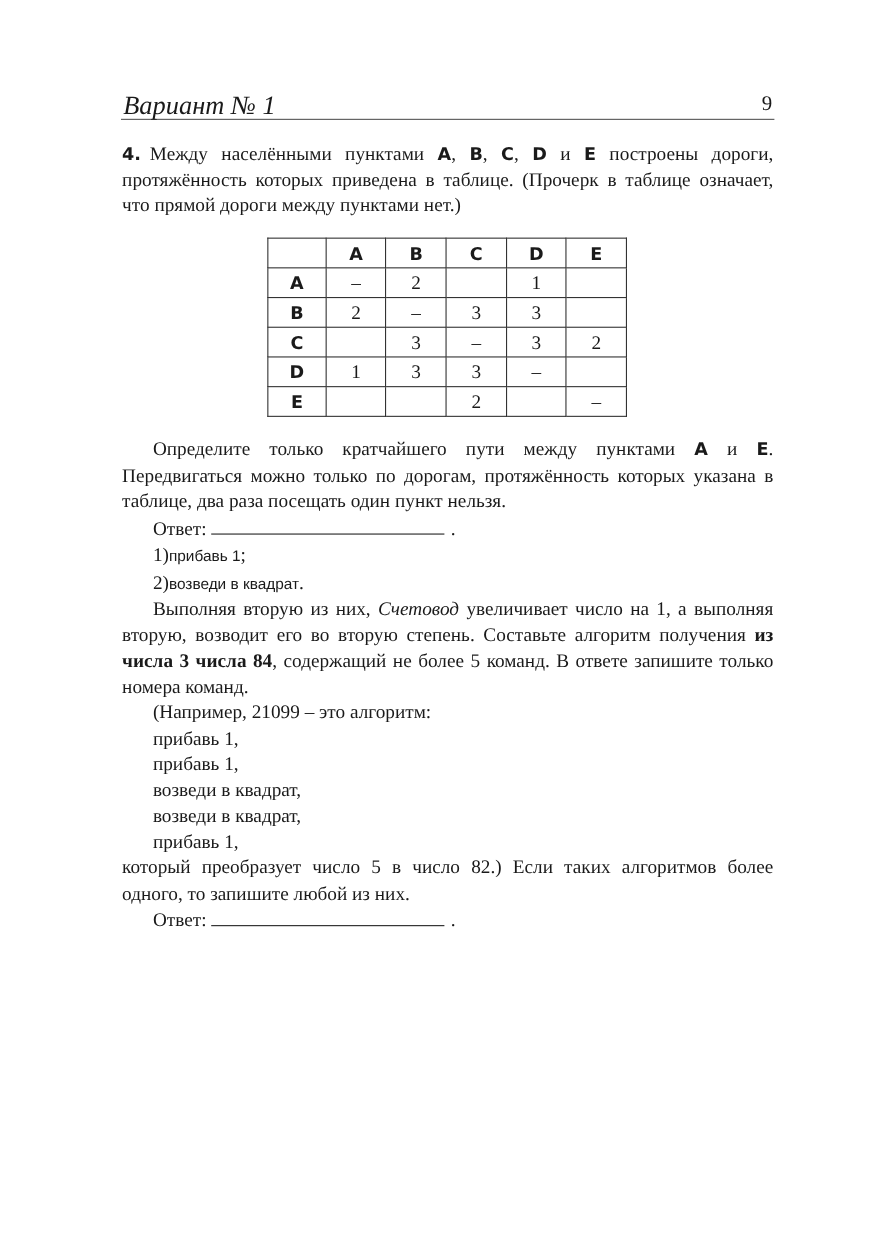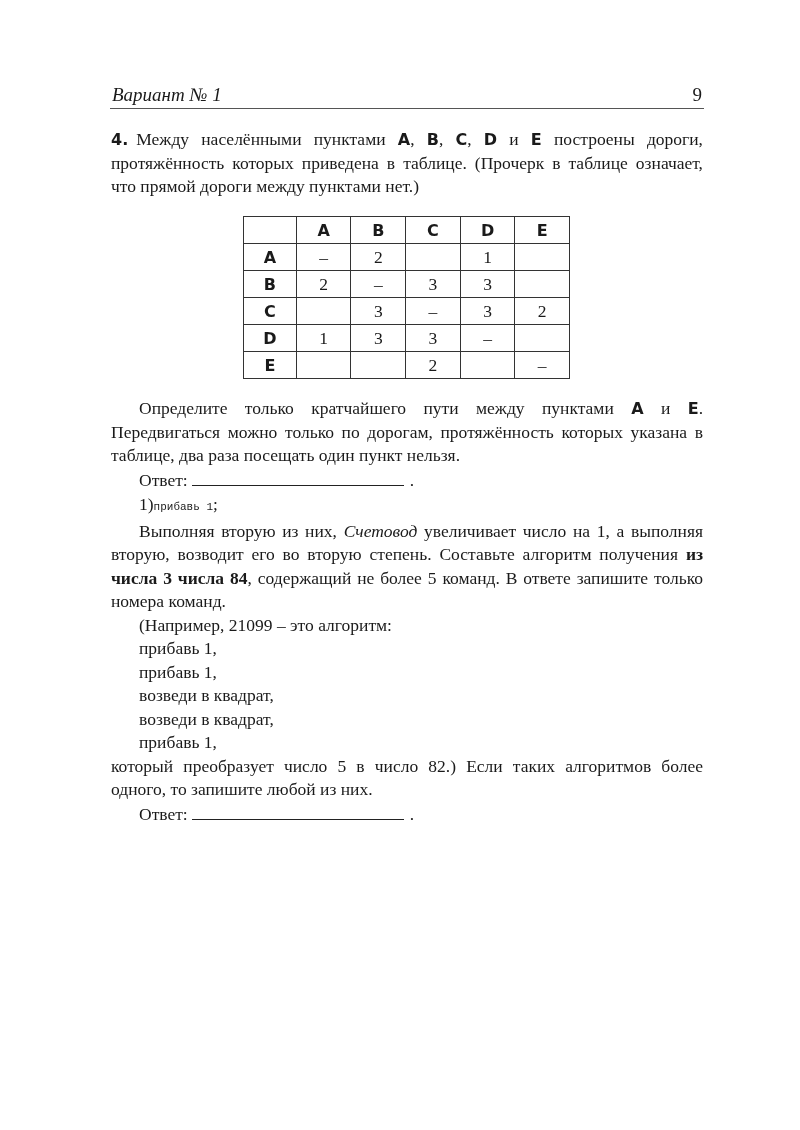--- a/index.html
+++ b/index.html
@@ -5,31 +5,31 @@
   html, body { margin: 0; padding: 0; background: #ffffff; }
   body {
     width: 800px; height: 1130px; position: relative; overflow: hidden;
     font-family: "Liberation Serif", "DejaVu Serif", serif;
     color: #1a1a1a;
   }
   .page-header {
     position: absolute; left: 110px; top: 84px; width: 594px; height: 24px;
     border-bottom: 1.5px solid #555;
   }
-  .page-header .title { position: absolute; left: 2px; top: 0; font-style: italic; font-size: 19px; }
+  .page-header .title { position: absolute; left: 2px; top: 0; font-style: italic; font-size: 24px; }
   .page-header .pnum { position: absolute; right: 2px; top: 0; font-size: 19px; }
 
   .text {
     position: absolute; left: 111px; width: 592px;
     font-size: 17.5px; line-height: 23.5px; text-align: justify;
   }
   .sans { font-family: "DejaVu Sans", "Liberation Sans", sans-serif; font-weight: bold; font-size: 16px; }
   .num { font-family: "DejaVu Sans", "Liberation Sans", sans-serif; font-weight: bold; font-size: 16px; margin-right: 8px; }
   .indent { text-indent: 28px; }
-  .mono { font-family: Liberation Mono, monospace; font-size: 11px; }
+  .mono { font-family: Liberation Sans, sans-serif; font-size: 14px; }
   .it { font-style: italic; }
   .bold { font-weight: bold; }
   .line { display: block; }
   .pl { padding-left: 28px; display: block; }
   .answer-blank {
     display: inline-block; width: 212px; border-bottom: 1px solid #222;
     height: 17px; vertical-align: baseline; margin-left: 4px; margin-right: 6px;
   }
 
   table.roads {
@@ -125,20 +125,23 @@
 </div>
 
 <div class="text" style="top:468px; padding-left:28px; width:564px;">
   <span>Ответ:</span><span class="answer-blank"></span><span>.</span>
 </div>
 
 <div class="text" style="top:493px;">
   <span class="pl">
     <span>1)</span><span class="mono">прибавь 1</span><span>;</span>
   </span>
+  <span class="pl">
+    <span>2)</span><span class="mono">возведи в квадрат</span><span>.</span>
+  </span>
   <span class="line indent" style="text-align:justify;">
     <span>Выполняя вторую из них, </span><span class="it">Счетовод</span><span> увеличивает число на 1, а выполняя вторую, возводит его во вторую степень. Составьте алгоритм получения </span><span class="bold">из числа 3 числа 84</span><span>, содержащий не более 5 команд. В ответе запишите только номера команд.</span>
   </span>
   <span class="pl">(Например, 21099 – это алгоритм:</span>
   <span class="pl">прибавь 1,</span>
   <span class="pl">прибавь 1,</span>
   <span class="pl">возведи в квадрат,</span>
   <span class="pl">возведи в квадрат,</span>
   <span class="pl">прибавь 1,</span>
   <span class="line">который преобразует число 5 в число 82.) Если таких алгоритмов более одного, то запишите любой из них.</span>

